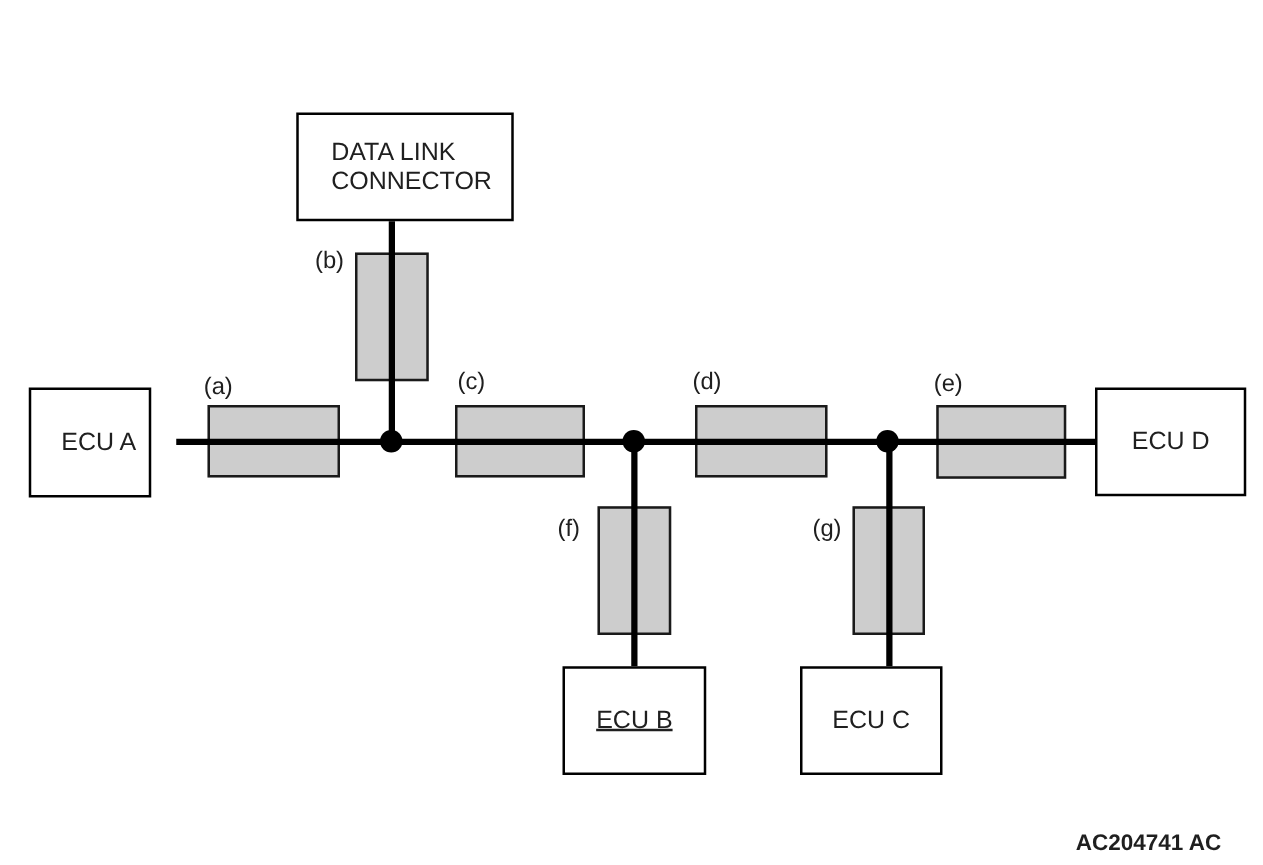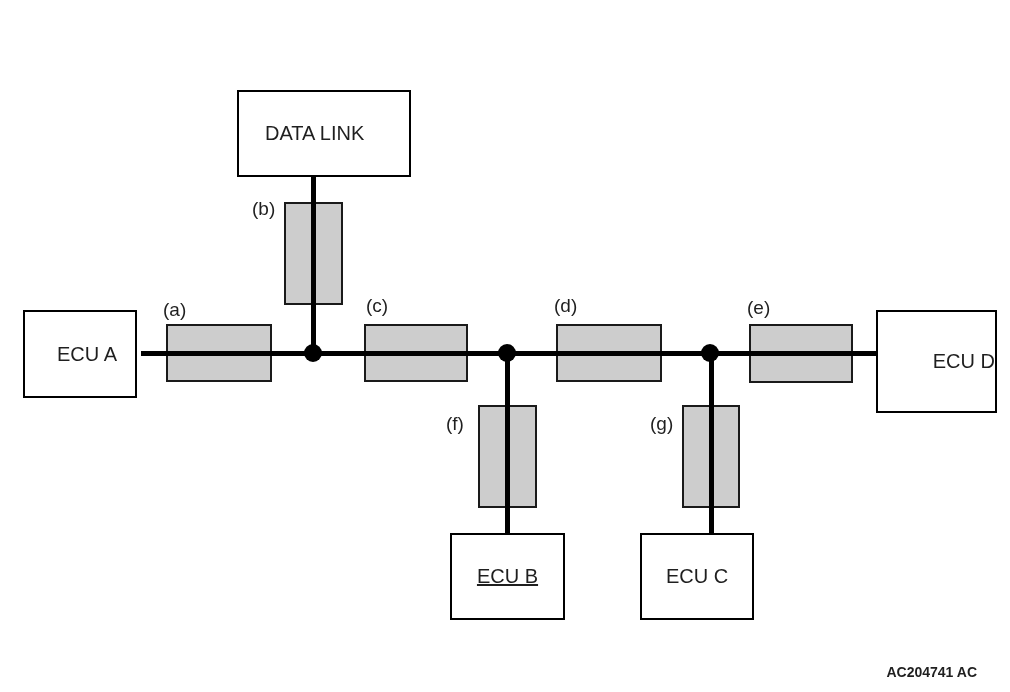--- a/index.html
+++ b/index.html
@@ -69,21 +69,21 @@
     width: 18px;
     height: 18px;
     border-radius: 50%;
     background: var(--line, #000000);
     z-index: 3;
   }
   .figure-code {
     position: absolute;
     right: 33px;
     top: 664px;
-    font-size: 14px;
+    font-size: 18px;
     font-weight: bold;
     color: #1f1f1f;
     white-space: nowrap;
     margin-left: 20px;
   }
 </style>
 </head>
 <body>
 
 <div class="canvas">
@@ -109,27 +109,28 @@
   <div class="seg-label" style="left:747px; top:297px;">(e)</div>
   <div class="seg-label" style="left:446px; top:413px;">(f)</div>
   <div class="seg-label" style="left:650px; top:413px;">(g)</div>
 
   <div class="junction" style="left:304px; top:344px;"></div>
   <div class="junction" style="left:498px; top:344px;"></div>
   <div class="junction" style="left:701px; top:344px;"></div>
 
   <div class="box dlc" style="left:237px; top:90px; width:174px; height:87px;">
     <span>DATA LINK</span>
+    <span>CONNECTOR</span>
   </div>
 
-  <div class="box" style="left:23px; top:310px; width:114px; height:88px;padding-left:14px;">
+  <div class="box" style="left:23px; top:310px; width:98px; height:88px;padding-left:14px;">
     <span>ECU A</span>
   </div>
 
-  <div class="box" style="left:876px; top:310px; width:121px; height:103px;justify-content:flex-end;">
+  <div class="box" style="left:876px; top:310px; width:121px; height:87px;">
     <span>ECU D</span>
   </div>
 
   <div class="box" style="left:450px; top:533px; width:115px; height:87px;text-decoration:underline;">
     <span>ECU B</span>
   </div>
 
   <div class="box" style="left:640px; top:533px; width:114px; height:87px;">
     <span>ECU C</span>
   </div>

